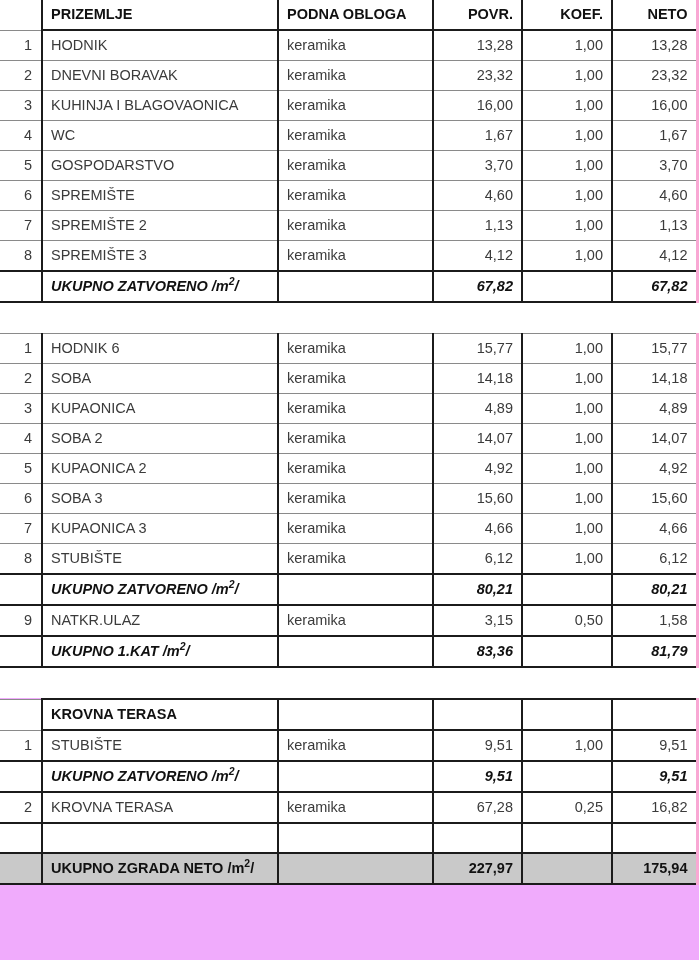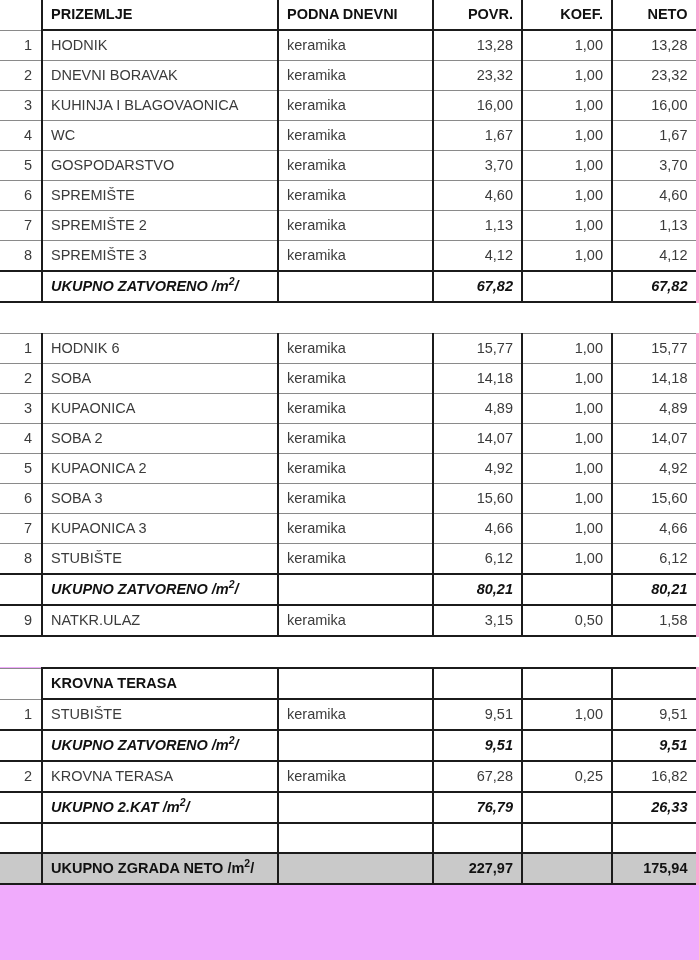--- a/index.html
+++ b/index.html
@@ -123,21 +123,21 @@
           <col class="c-name">
           <col class="c-floor">
           <col class="c-povr">
           <col class="c-koef">
           <col class="c-neto">
         </colgroup>
         <tbody>
           <tr class="header">
             <td class="numcell"></td>
             <td class="name">PRIZEMLJE</td>
-            <td class="name">PODNA DNEVNI</td>
+            <td class="name">PODNA OBLOGA</td>
             <td class="num">POVR.</td>
             <td class="num">KOEF.</td>
             <td class="num lastcell">NETO</td>
           </tr>
           <tr class="data">
             <td class="numcell">1</td>
             <td class="name">HODNIK</td>
             <td class="name">keramika</td>
             <td class="num">13,28</td>
             <td class="num">1,00</td>
@@ -292,20 +292,28 @@
             <td class="num"></td>
             <td class="num lastcell">80,21</td>
           </tr>
           <tr class="lastdata">
             <td class="numcell">9</td>
             <td class="name">NATKR.ULAZ</td>
             <td class="name">keramika</td>
             <td class="num">3,15</td>
             <td class="num">0,50</td>
             <td class="num lastcell">1,58</td>
+          </tr>
+          <tr class="total">
+            <td class="numcell"></td>
+            <td class="name">UKUPNO  1.KAT  /m<span class="sup">2</span>/</td>
+            <td class="name"></td>
+            <td class="num">83,36</td>
+            <td class="num"></td>
+            <td class="num lastcell">81,79</td>
           </tr>
         </tbody>
       </table>
       <div class="gap"></div>
       <table class="block">
         <colgroup>
           <col class="c-num">
           <col class="c-name">
           <col class="c-floor">
           <col class="c-povr">
@@ -338,28 +346,20 @@
             <td class="num lastcell">9,51</td>
           </tr>
           <tr class="lastdata">
             <td class="numcell">2</td>
             <td class="name">KROVNA TERASA</td>
             <td class="name">keramika</td>
             <td class="num">67,28</td>
             <td class="num">0,25</td>
             <td class="num lastcell">16,82</td>
           </tr>
-          <tr class="total">
-            <td class="numcell"></td>
-            <td class="name">UKUPNO  2.KAT  /m<span class="sup">2</span>/</td>
-            <td class="name"></td>
-            <td class="num">76,79</td>
-            <td class="num"></td>
-            <td class="num lastcell">26,33</td>
-          </tr>
           <tr class="blankrow">
             <td class="numcell"></td>
             <td class="name"></td>
             <td class="name"></td>
             <td class="num"></td>
             <td class="num"></td>
             <td class="num lastcell"></td>
           </tr>
           <tr class="grand">
             <td class="numcell"></td>

